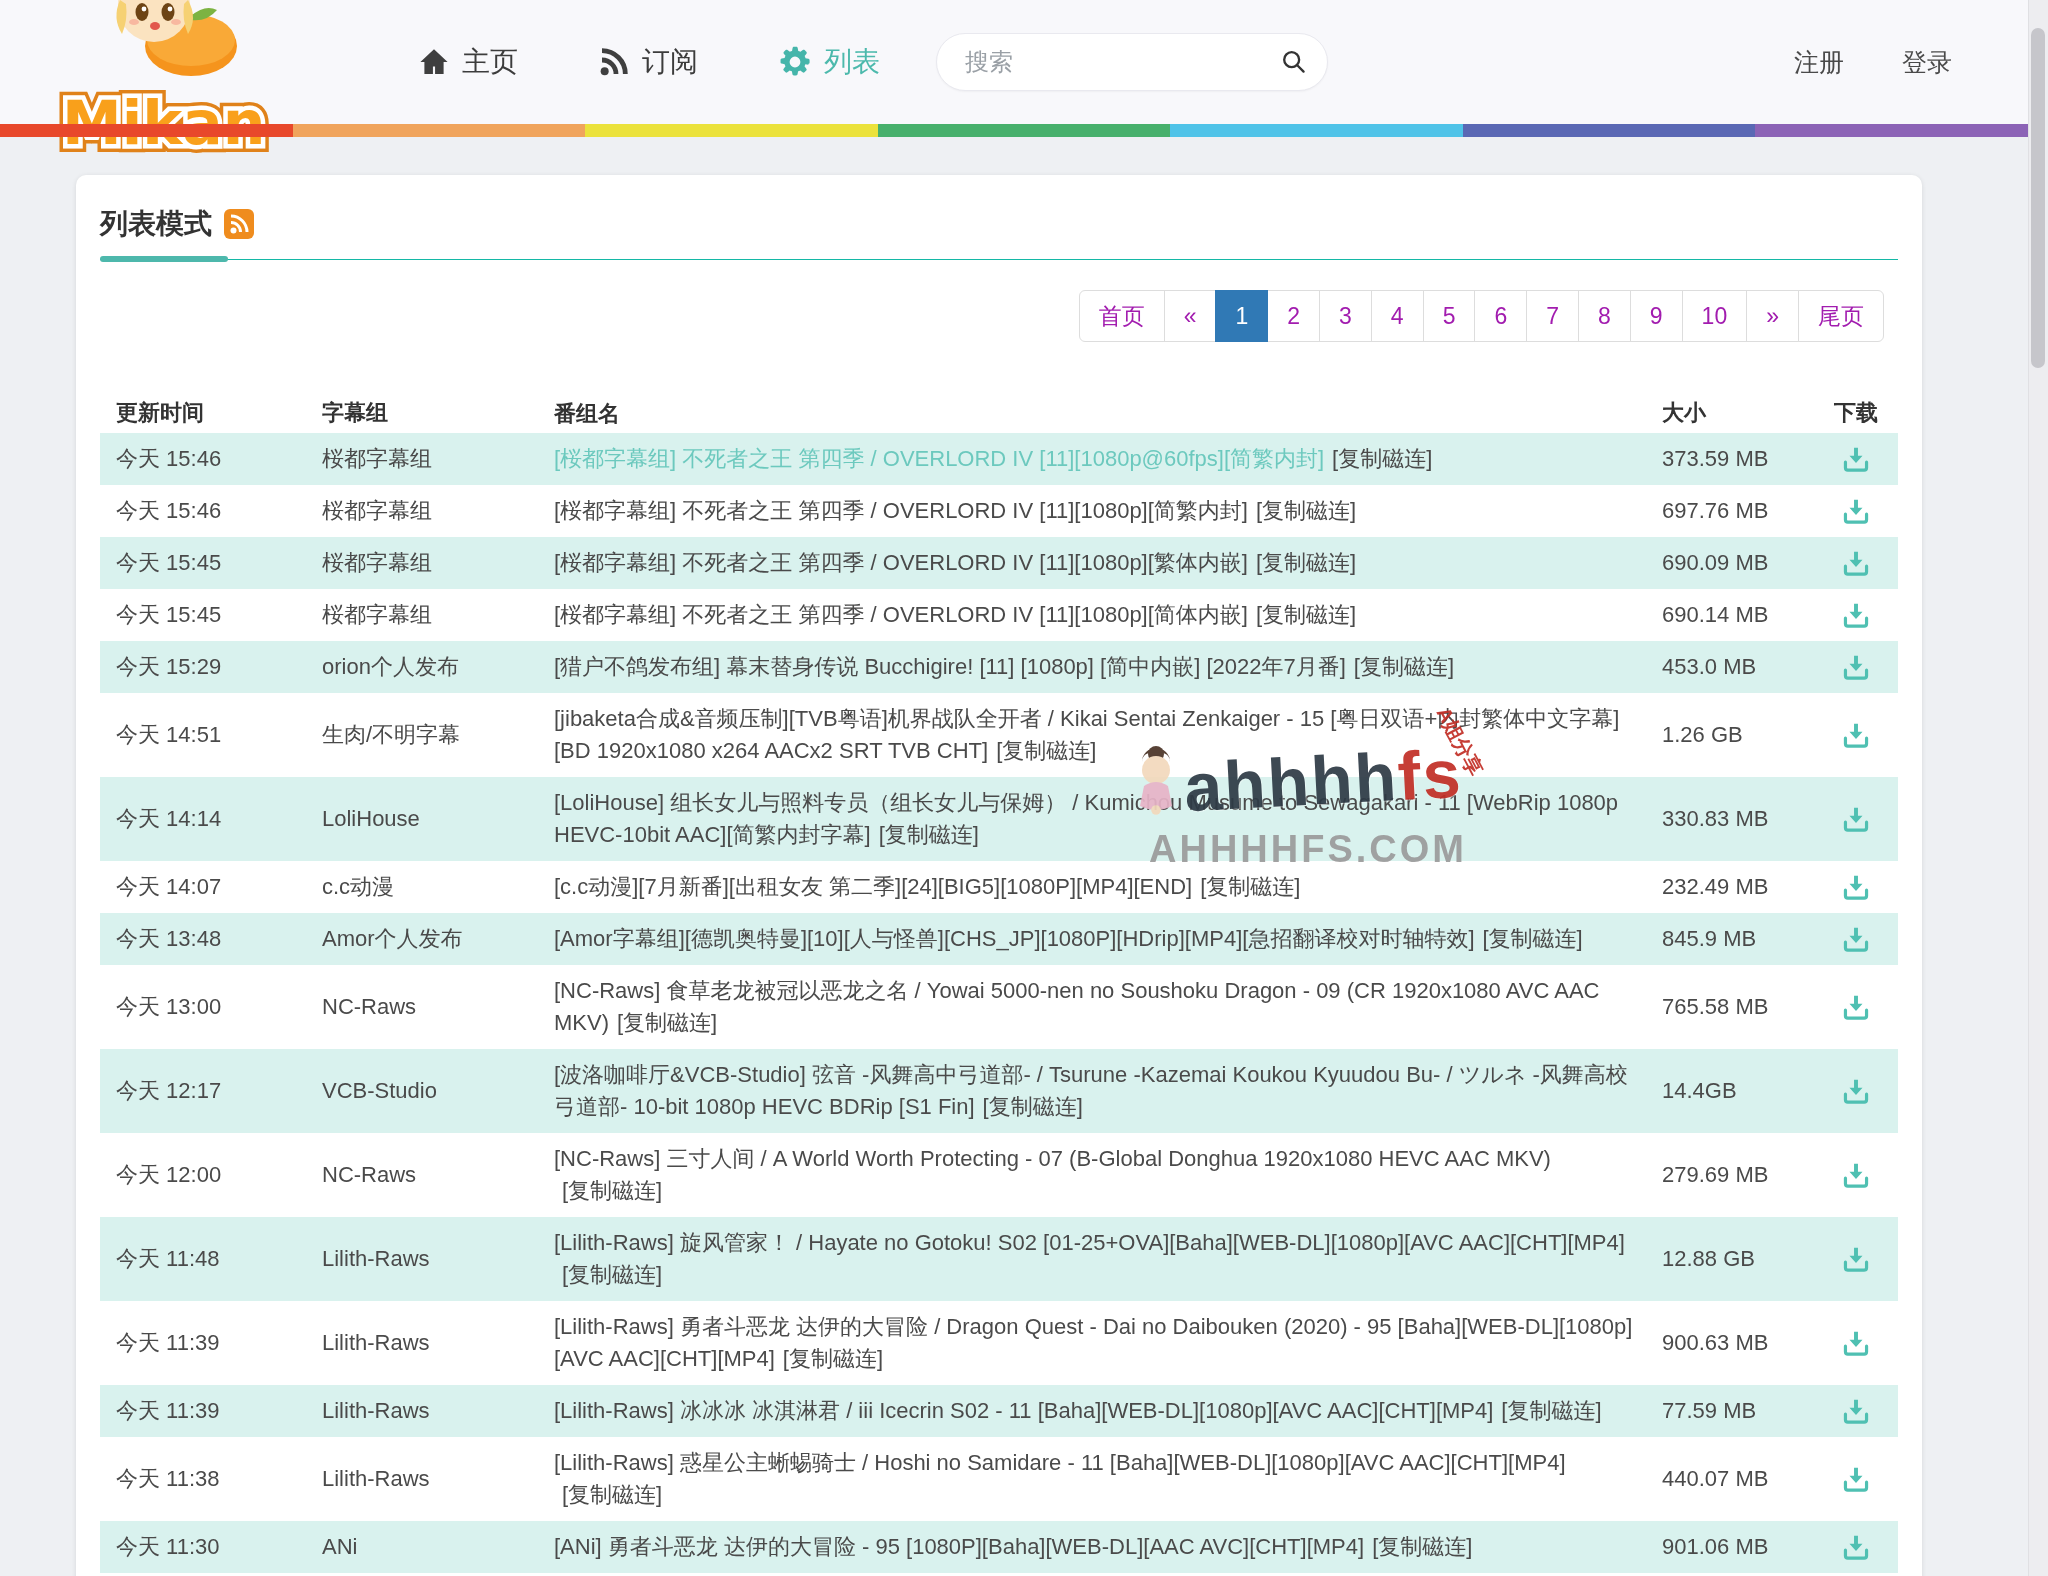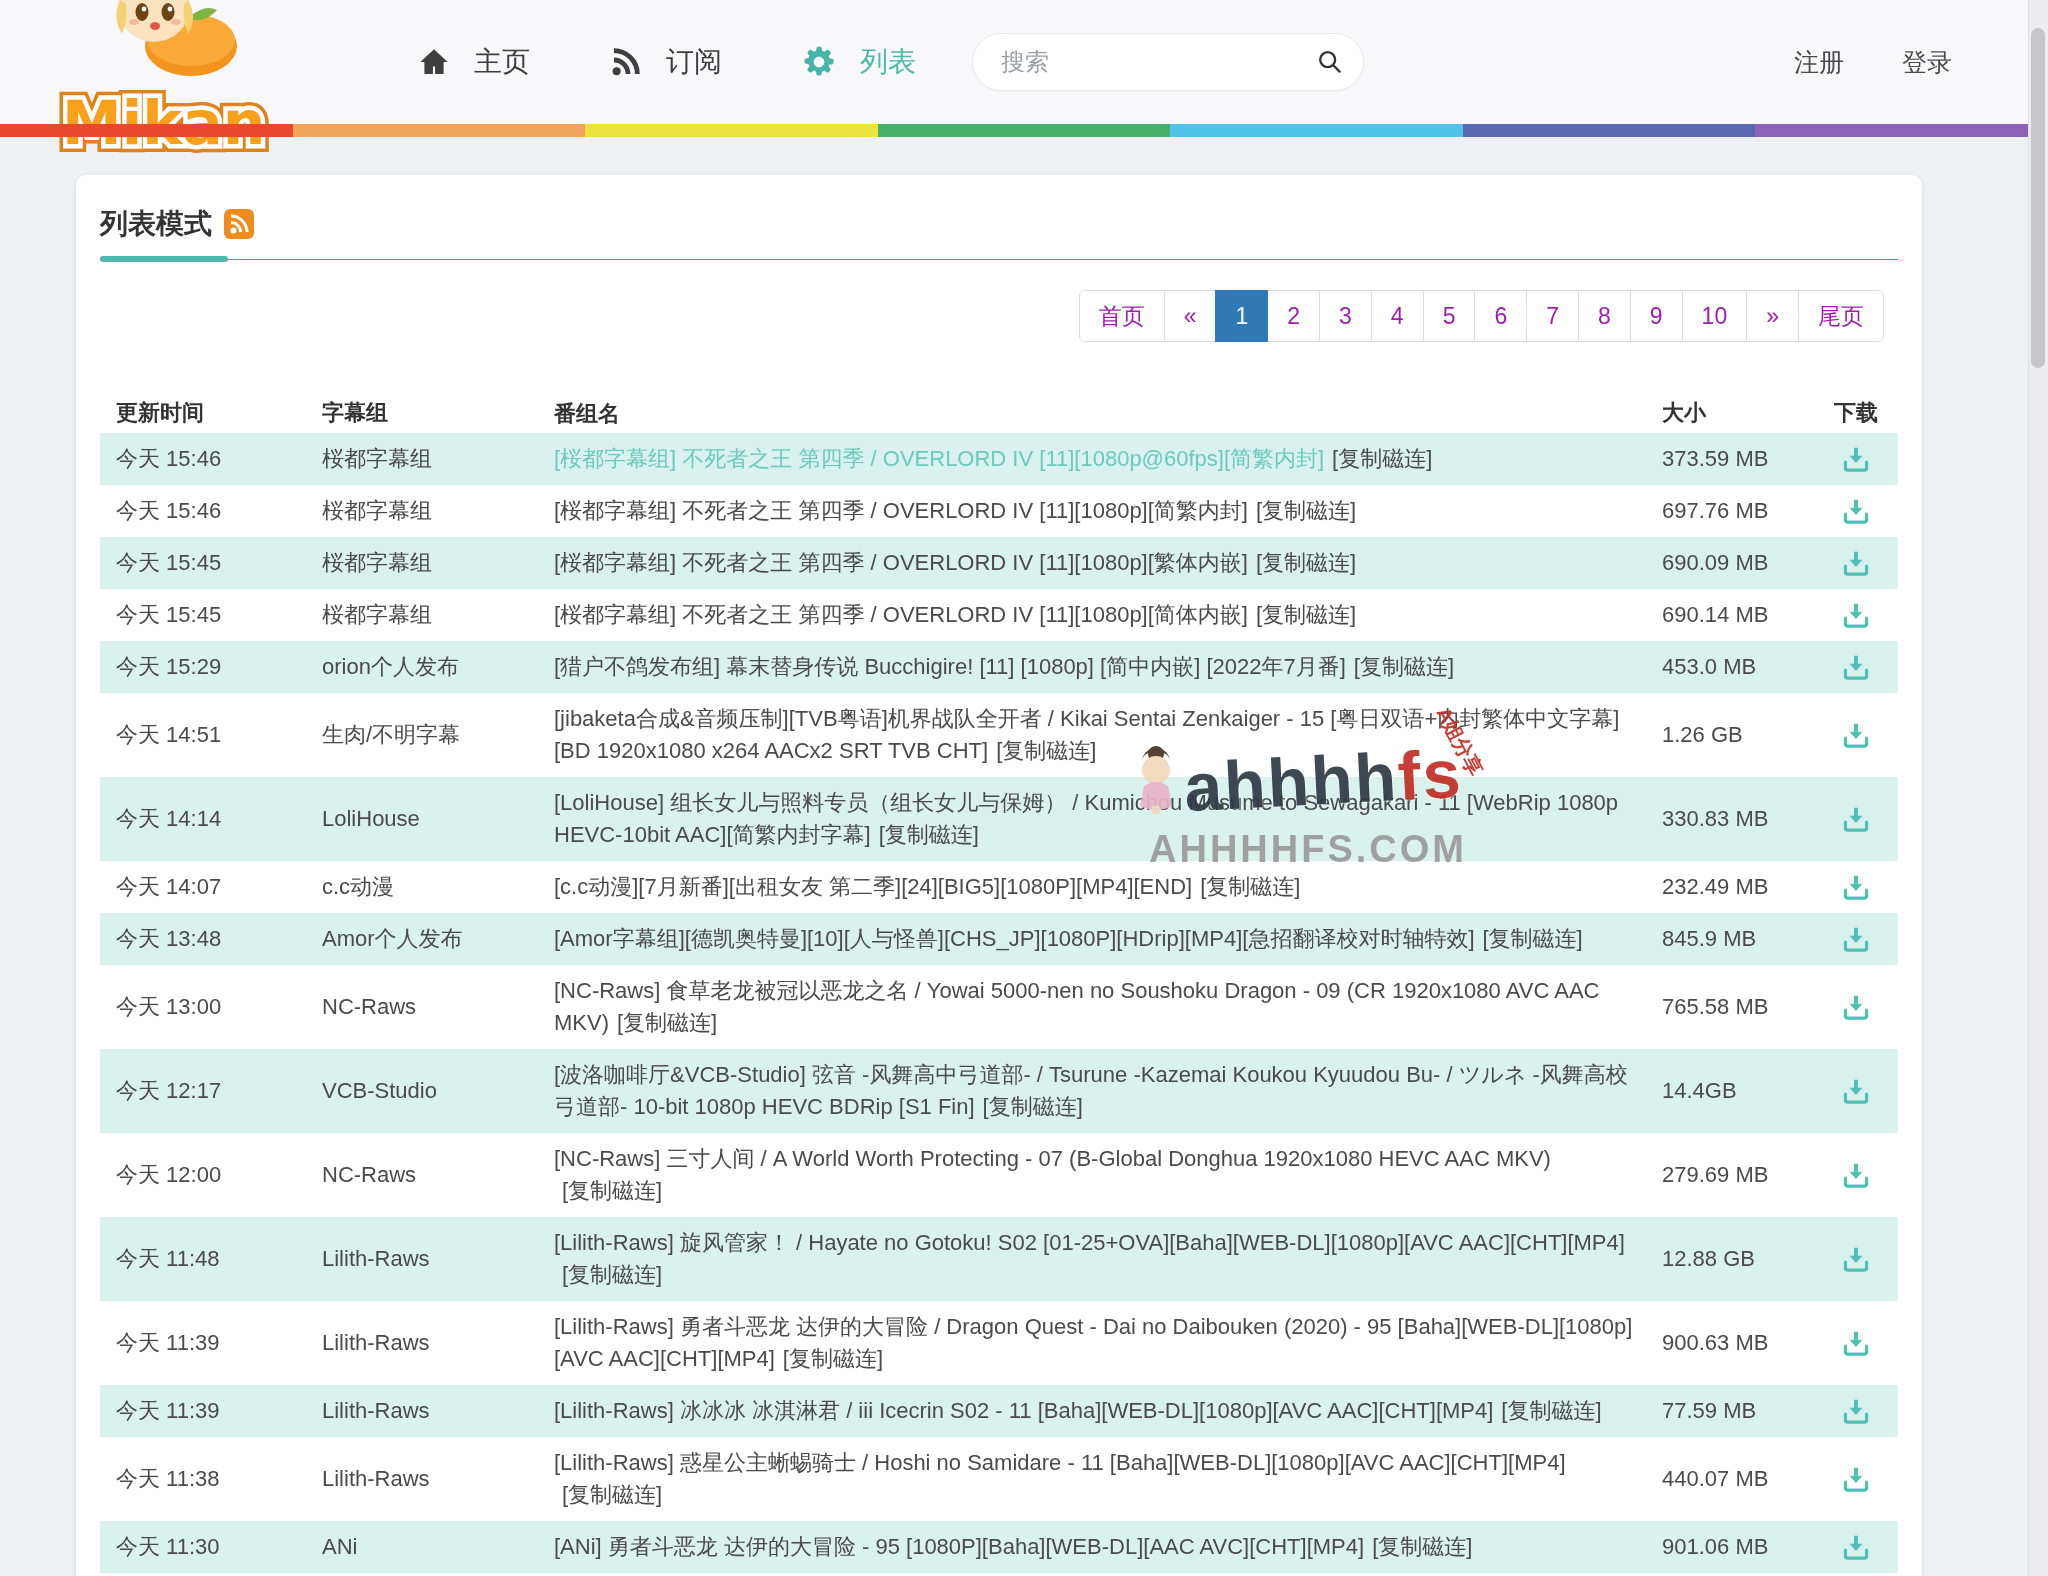--- a/index.html
+++ b/index.html
@@ -12,21 +12,21 @@
   }
   
   .header {
     height: 124px; background: #f8f8fb;
     display: flex; align-items: center;
     padding-left: 52px; padding-right: 96px;
   }
   .logo { display: flex; align-items: center; cursor: pointer; flex-direction: column; }
   .nav { display: flex; gap: 80px; margin-left: 130px; align-items: center; }
   .nav-item {
-    display: flex; align-items: center; gap: 24px;
+    display: flex; align-items: center; gap: 12px;
     font-size: 28px; color: #3c3c3c; text-decoration: none; cursor: pointer;
   }
   .nav-item svg { display: block; }
   .nav-item.active { color: #4cb9ac; }
   .search { position: relative; margin-left: 56px; }
   .search input {
     width: 392px; height: 58px; border-radius: 29px;
     border: 1px solid #e9e9ef; background: #ffffff;
     font-size: 24px; padding: 0 64px 0 28px; outline: none;
     font-family: inherit; color: #333;

